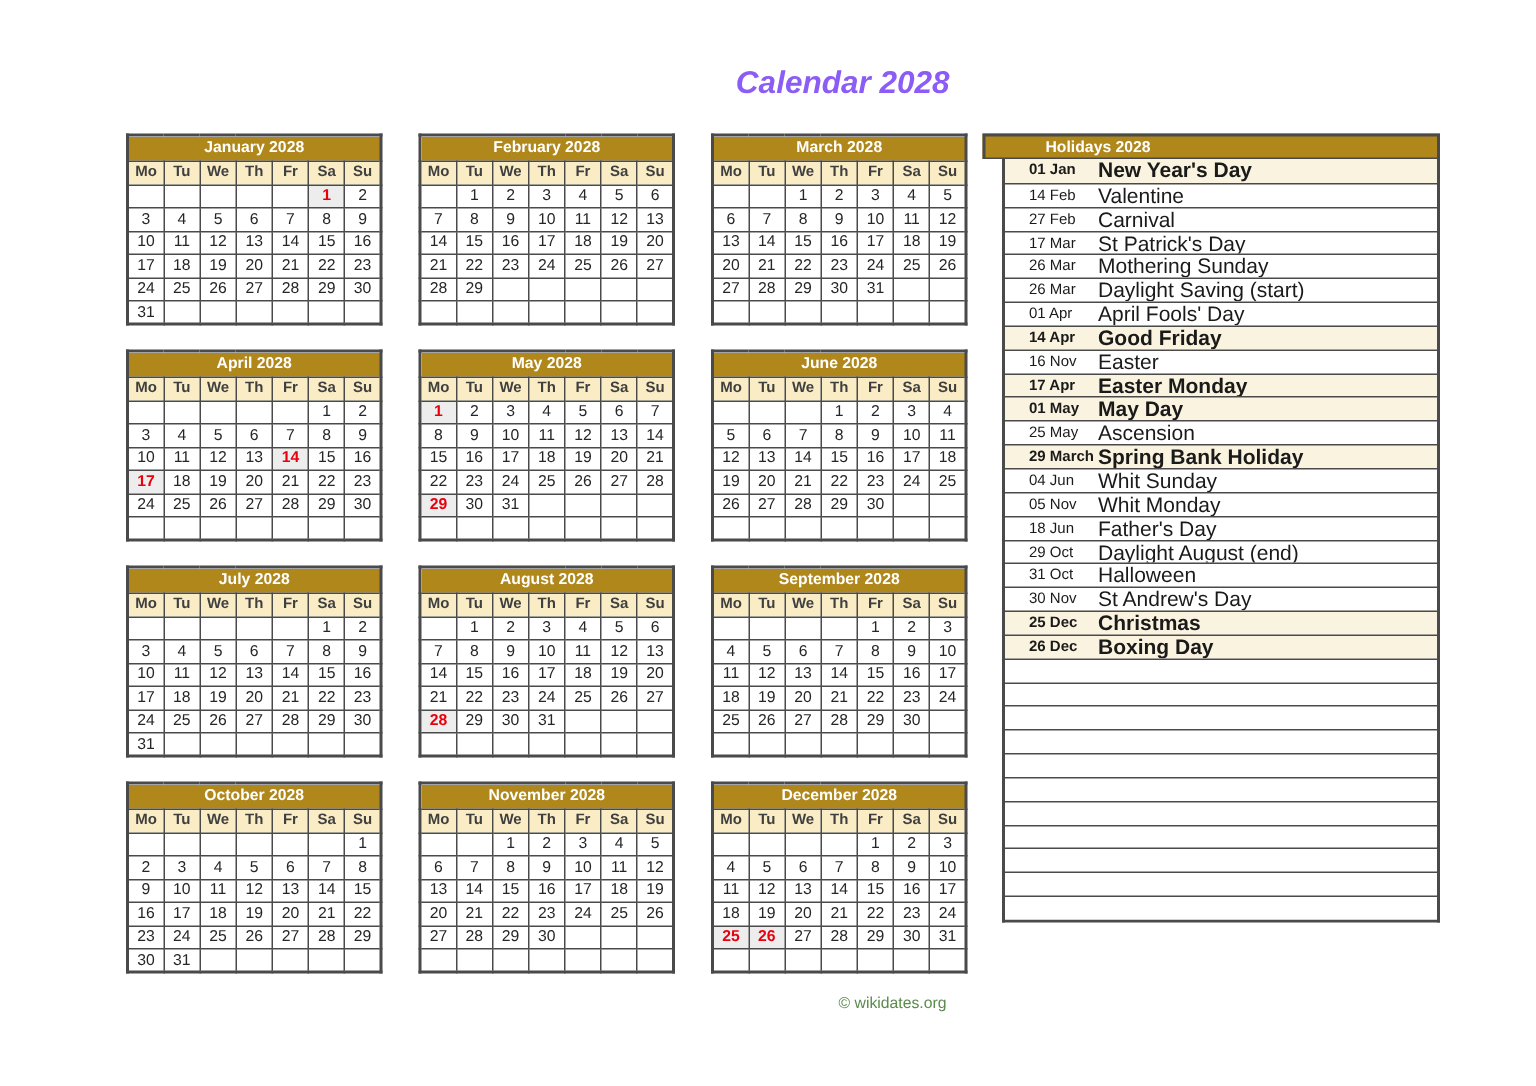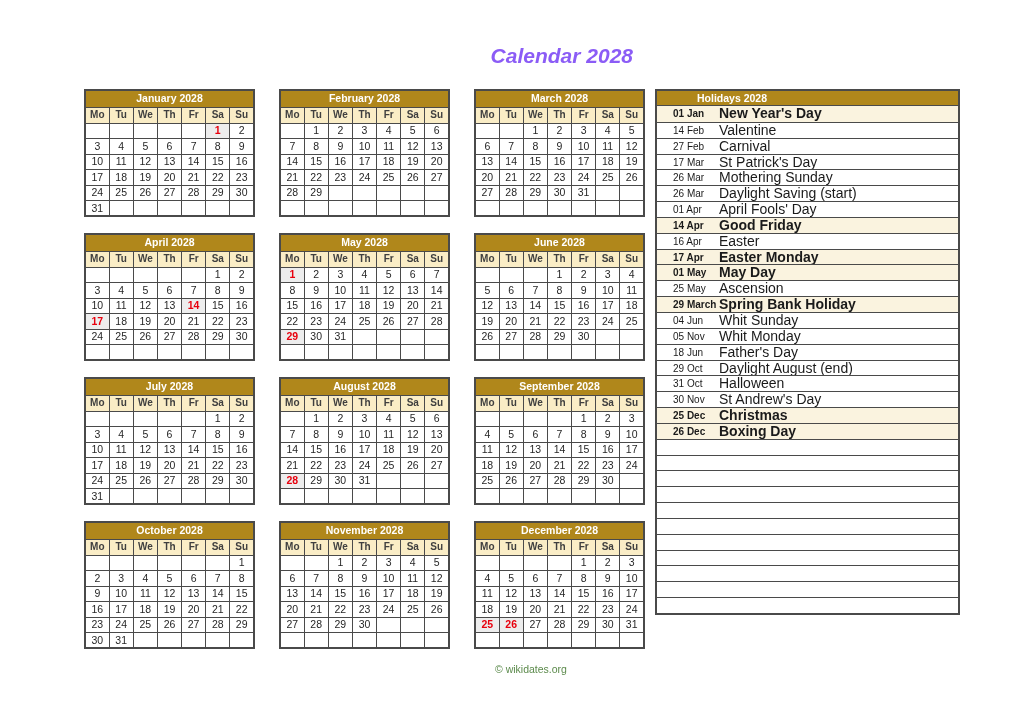--- a/index.html
+++ b/index.html
@@ -48,28 +48,28 @@
   }
   td.dc.hol{background:var(--cellgray);color:var(--red);font-weight:bold;}
   .holidays-panel{
     position:absolute;left:655px;top:89px;width:305px;
   }
   .hheader{
     background:var(--gold);color:#ffffff;font-size:10.5px;font-weight:bold;
     height:17px;line-height:14px;padding-left:40px;
     border:2px solid var(--border);border-bottom:1px solid var(--border);
   }
-  .hrows{border:2px solid var(--border);border-top:none;}
+  .hrows{border:2px solid var(--border);border-top:none;margin-left:13px;}
   .hrow{position:relative;height:15.85px;background:#ffffff;}
   .hrow + .hrow{border-top:1px solid var(--border);}
   .hrow.hbold{background:var(--rowcream);font-weight:bold;}
   .hdate{position:absolute;left:16px;top:1px;font-size:10px;line-height:13px;}
   .hname{position:absolute;left:62px;top:1px;font-size:14px;line-height:13px;}
   .footer{
-    position:absolute;left:495px;top:663px;width:200px;
+    position:absolute;left:495px;top:663px;width:200px;text-align:center;
     font-size:10.5px;color:var(--green);text-decoration:none;
   }
 </style>
 </head>
 <body>
 
 <div class="page-title">Calendar 2028</div>
 
 <div class="months-grid">
     <table class="month">
@@ -967,21 +967,21 @@
       </div>
       <div class="hrow">
         <span class="hdate">01 Apr</span>
         <span class="hname">April Fools' Day</span>
       </div>
       <div class="hrow hbold">
         <span class="hdate">14 Apr</span>
         <span class="hname">Good Friday</span>
       </div>
       <div class="hrow">
-        <span class="hdate">16 Apr</span>
+        <span class="hdate">16 Nov</span>
         <span class="hname">Easter</span>
       </div>
       <div class="hrow hbold">
         <span class="hdate">17 Apr</span>
         <span class="hname">Easter Monday</span>
       </div>
       <div class="hrow hbold">
         <span class="hdate">01 May</span>
         <span class="hname">May Day</span>
       </div>

